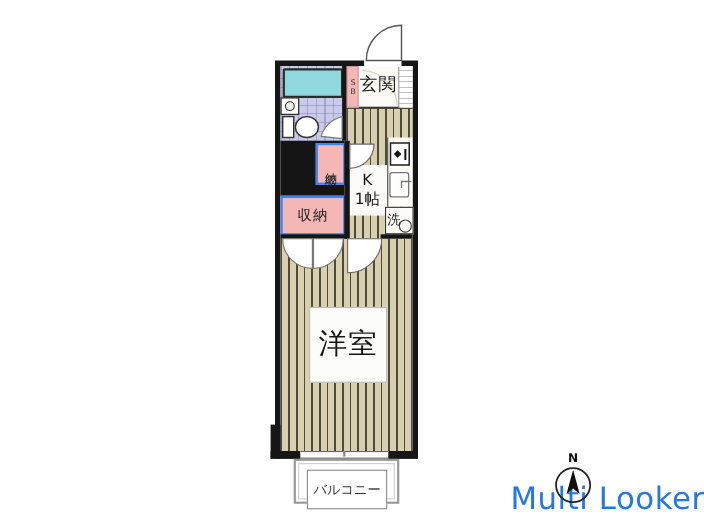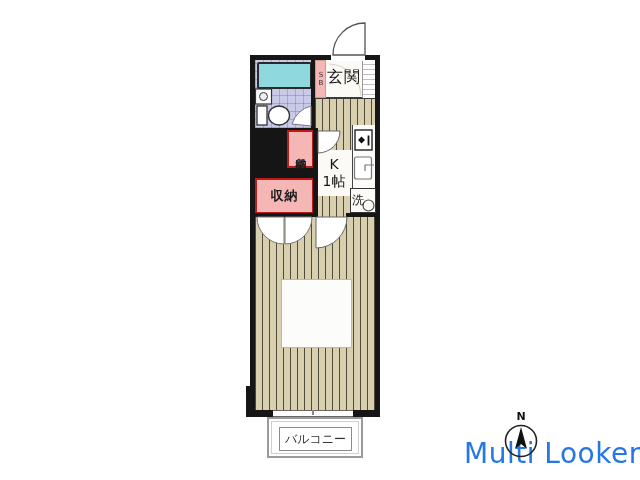--- a/index.html
+++ b/index.html
@@ -40,22 +40,22 @@
            border-color:#cc9999;box-sizing:border-box;z-index:3;
            writing-mode:vertical-rl;text-orientation:upright;font-size:7px;line-height:9px;
            display:flex;align-items:center;justify-content:center;color:#333;}
   #genkan{left:326px;top:60px;width:49px;height:38px;background:#fbfaf5;z-index:2;}
   #shoe-shelf{left:362px;top:60px;width:13px;height:38px;z-index:3;border-left:1px solid #999;
     background:repeating-linear-gradient(to bottom,#ffffff 0 4px,#bfbfbf 4px 5px);box-sizing:border-box;}
   #genkan-label{left:324px;top:69px;width:40px;height:16px;z-index:6;font-size:16px;
                 display:flex;align-items:center;justify-content:center;letter-spacing:1px;}
 
   
-  .pinkbox{background:#f5b6b6;border:2px solid #b91c1c;box-sizing:border-box;z-index:3;
-           display:flex;align-items:center;justify-content:center;color:#1c1c1c;font-weight:bold;}
+  .pinkbox{background:#f5b6b6;border:2px solid #3b82f6;box-sizing:border-box;z-index:3;
+           display:flex;align-items:center;justify-content:center;color:#1c1c1c;}
   #closet-small{left:287px;top:130px;width:27px;height:38px;
                 writing-mode:vertical-rl;text-orientation:upright;font-size:11px;line-height:13px;}
   #closet-large{left:255px;top:178px;width:59px;height:36px;font-size:13px;letter-spacing:1px;}
 
   
   #k-patch{left:316px;top:150px;width:36px;height:46px;background:#fbfaf6;z-index:3;}
   #k-label{left:316px;top:153px;width:36px;height:40px;z-index:6;font-size:14px;line-height:17px;
            display:flex;flex-direction:column;align-items:center;justify-content:center;}
   #counter{left:352px;top:125px;width:23px;height:63px;background:#fcfbf7;border-left:1px solid #444;
            box-sizing:border-box;z-index:3;}
@@ -68,21 +68,21 @@
               box-sizing:border-box;z-index:6;display:flex;flex-direction:column;align-items:center;
               justify-content:center;font-size:26px;line-height:31px;letter-spacing:1px;}
 
   
   #window{left:273px;top:410px;width:80px;height:7px;background:#ffffff;border-top:1.5px solid #666;
           border-bottom:1.5px solid #666;box-sizing:border-box;z-index:6;}
   #window-tick{left:312px;top:410px;width:2px;height:5px;background:#888;z-index:7;}
   #balcony{left:267px;top:417px;width:96px;height:41px;border:2px solid #9a9a9a;background:#ffffff;
            box-sizing:border-box;z-index:1;}
   #balcony-inner{position:absolute;left:2px;top:2px;right:2px;bottom:2px;border:1px solid #cfcfcf;}
-  #balcony-label{left:279px;top:427px;width:73px;height:24px;background:#ffffff;border:1.5px solid #8a8a8a;
+  #balcony-label{left:279px;top:427px;width:73px;height:36px;background:#ffffff;border:1.5px solid #8a8a8a;
                  box-sizing:border-box;z-index:6;display:flex;align-items:center;justify-content:center;
                  font-size:12px;color:#333;}
 
   
   #overlay{left:0;top:0;width:640px;height:480px;z-index:5;pointer-events:none;}
 
   
   #watermark{left:464px;top:437px;z-index:6;font-size:28px;color:#2478e6;letter-spacing:.5px;
              white-space:nowrap;}
   #compass{left:494px;top:406px;width:56px;height:58px;z-index:7;pointer-events:none;}
@@ -118,20 +118,21 @@
   <div id="k-patch" class="abs"></div>
   <div id="counter" class="abs"></div>
   <div id="washer-box" class="abs"></div>
   <div id="washer-label" class="abs">洗</div>
   <div id="k-label" class="abs">
     <span>K</span>
     <span>1帖</span>
   </div>
 
   <div id="room-label" class="abs">
+    <span>洋室</span>
   </div>
 
   <div id="chunk-bl-v" class="abs wall"></div>
   <div id="chunk-bl-h" class="abs wall"></div>
   <div id="chunk-br-h" class="abs wall"></div>
   <div id="window" class="abs"></div>
   <div id="window-tick" class="abs"></div>
   <div id="balcony" class="abs">
     <div id="balcony-inner"></div>
   </div>

